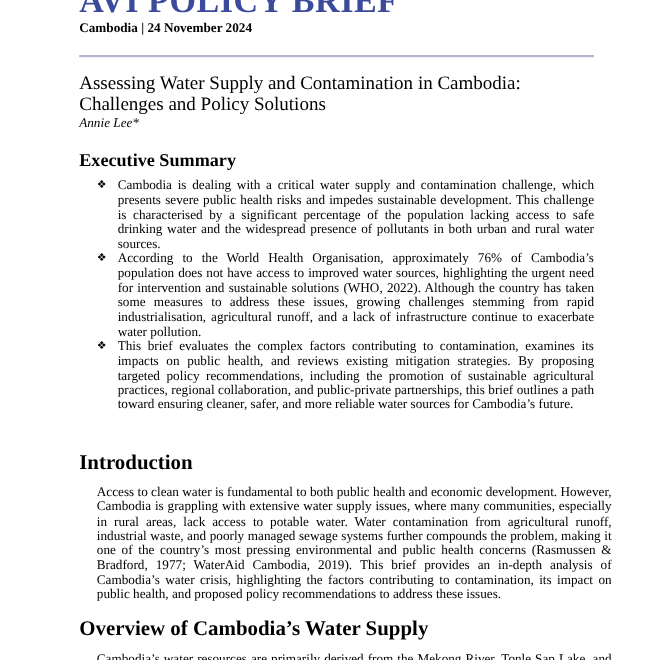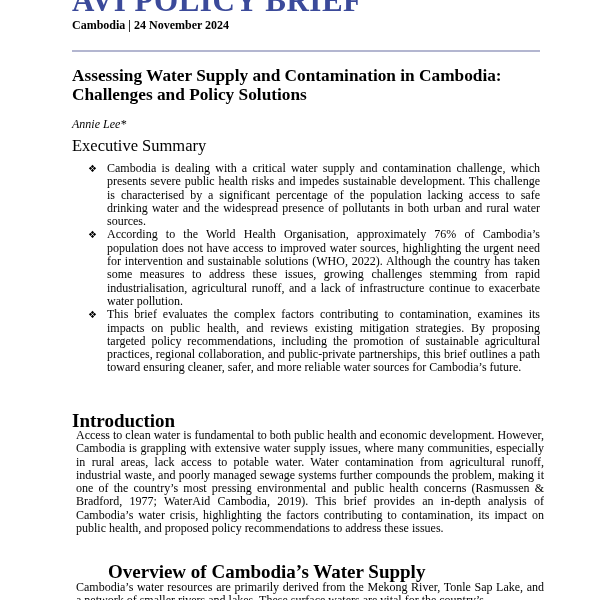--- a/index.html
+++ b/index.html
@@ -16,50 +16,50 @@
     .dateline {
       position: absolute; left: 72px; top: 18px;
       font-weight: bold; font-size: 12px; white-space: nowrap;
     }
     .rule {
       position: absolute; left: 72px; top: 50px; width: 468px; height: 1.5px;
       background: #b3b6d0;
     }
     .title {
       position: absolute; left: 72px; top: 66px; width: 470px;
-      font-weight: bold; font-size: 17.3px; line-height: 19px;
+      font-weight: normal; font-size: 17.3px; line-height: 19px;
     }
     .author {
-      position: absolute; left: 72px; top: 117px;
+      position: absolute; left: 72px; top: 104px;
       font-style: italic; font-size: 12px;
     }
     .h1 {
       position: absolute; left: 72px; top: 136px;
-      font-weight: normal; font-size: 16.5px;
+      font-weight: bold; font-size: 16.5px;
     }
     .bullets {
       position: absolute; left: 88px; top: 162px; width: 452px;
       margin: 0; padding: 0; list-style: none;
     }
     .bullets li {
       position: relative; padding-left: 19px;
       font-size: 12px; line-height: 13.3px; text-align: justify;
       margin: 0;
     }
     .bullets .glyph {
       position: absolute; left: 0; top: 0; font-size: 10px;
       font-family: "DejaVu Sans", sans-serif;
     }
     .h2 {
       position: absolute; left: 72px; font-weight: bold; font-size: 19px;
     }
     .para {
       position: absolute; left: 72px; width: 468px;
       font-size: 12px; line-height: 13.3px; text-align: justify;
-      margin: 4px;
+      margin: 16px;
     }
   </style>
 </head>
 <body>
 
 <div class="page">
   <div class="brand">AVI POLICY BRIEF</div>
   <div class="dateline">Cambodia | 24 November 2024</div>
   <div class="rule"></div>
 
@@ -78,15 +78,15 @@
     </li>
     <li>
       <span class="glyph">❖</span>
       <span>This brief evaluates the complex factors contributing to contamination, examines its impacts on public health, and reviews existing mitigation strategies. By proposing targeted policy recommendations, including the promotion of sustainable agricultural practices, regional collaboration, and public-private partnerships, this brief outlines a path toward ensuring cleaner, safer, and more reliable water sources for Cambodia’s future.</span>
     </li>
   </ul>
 
   <div class="h2" style="top:410px;">Introduction</div>
   <p class="para" style="top:425px;">Access to clean water is fundamental to both public health and economic development. However, Cambodia is grappling with extensive water supply issues, where many communities, especially in rural areas, lack access to potable water. Water contamination from agricultural runoff, industrial waste, and poorly managed sewage systems further compounds the problem, making it one of the country’s most pressing environmental and public health concerns (Rasmussen &amp; Bradford, 1977; WaterAid Cambodia, 2019). This brief provides an in-depth analysis of Cambodia’s water crisis, highlighting the factors contributing to contamination, its impact on public health, and proposed policy recommendations to address these issues.</p>
 
-  <div class="h2" style="top:561px;margin-left:36px;">Overview of Cambodia’s Water Supply</div>
+  <div class="h2" style="top:561px;">Overview of Cambodia’s Water Supply</div>
   <p class="para" style="top:577px;">Cambodia’s water resources are primarily derived from the Mekong River, Tonle Sap Lake, and a network of smaller rivers and lakes. These surface waters are vital for the country’s</p>
 </div>
 
 </body></html>

